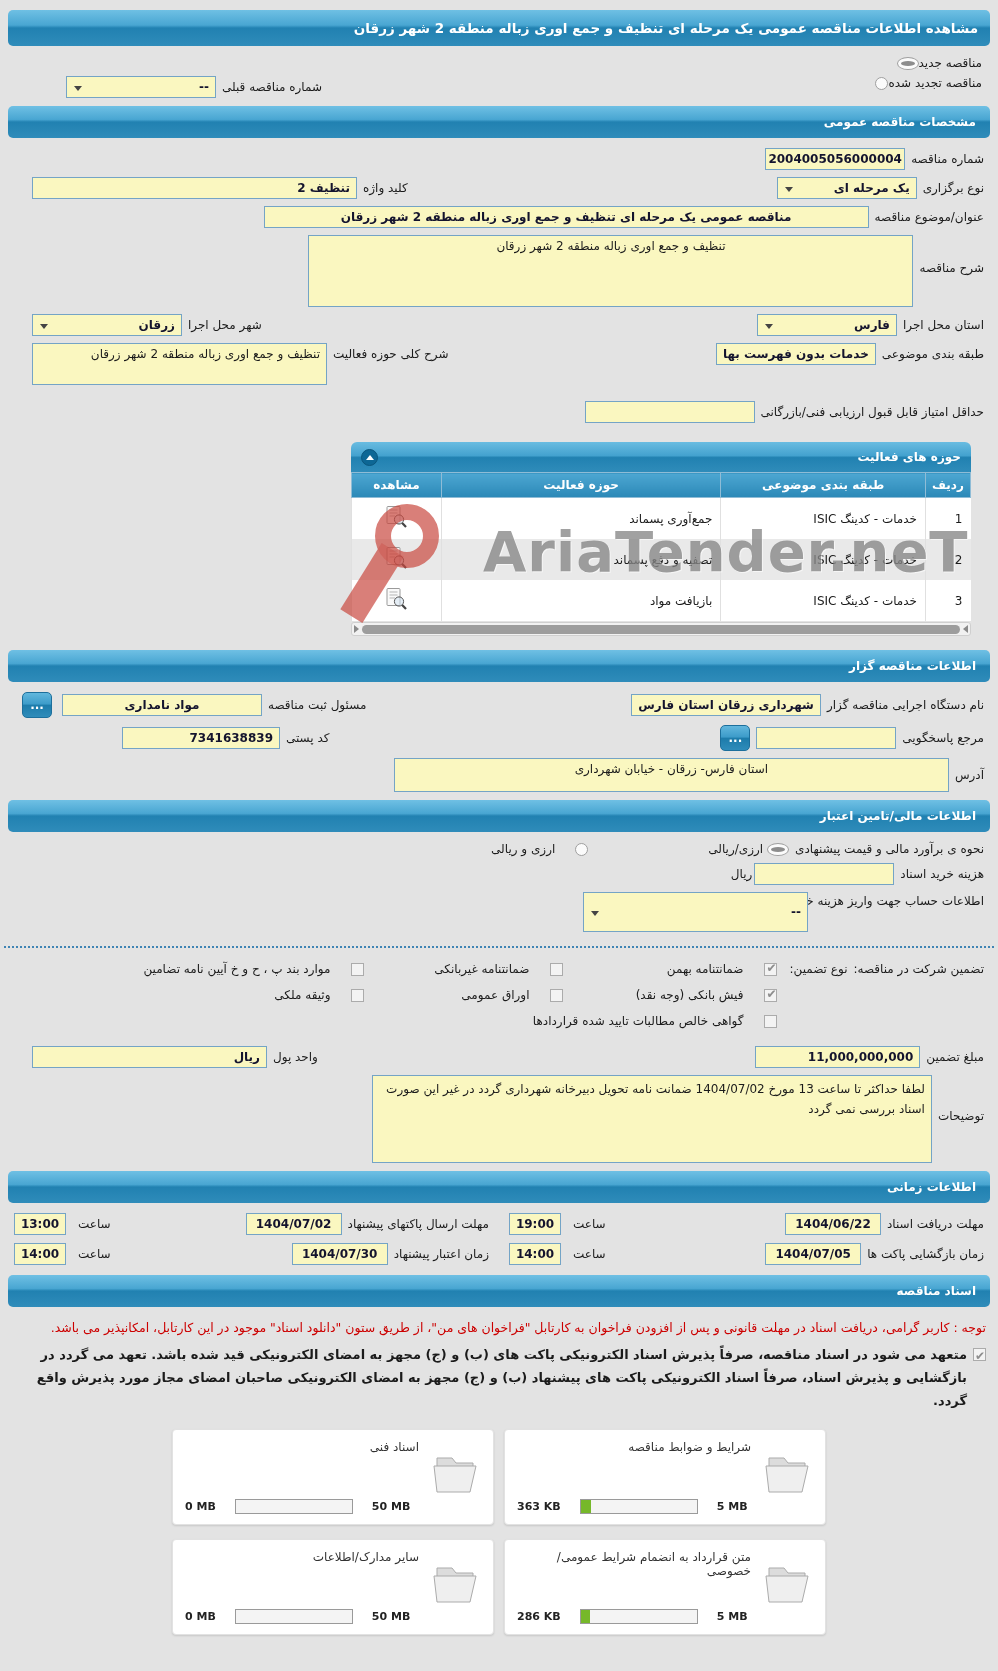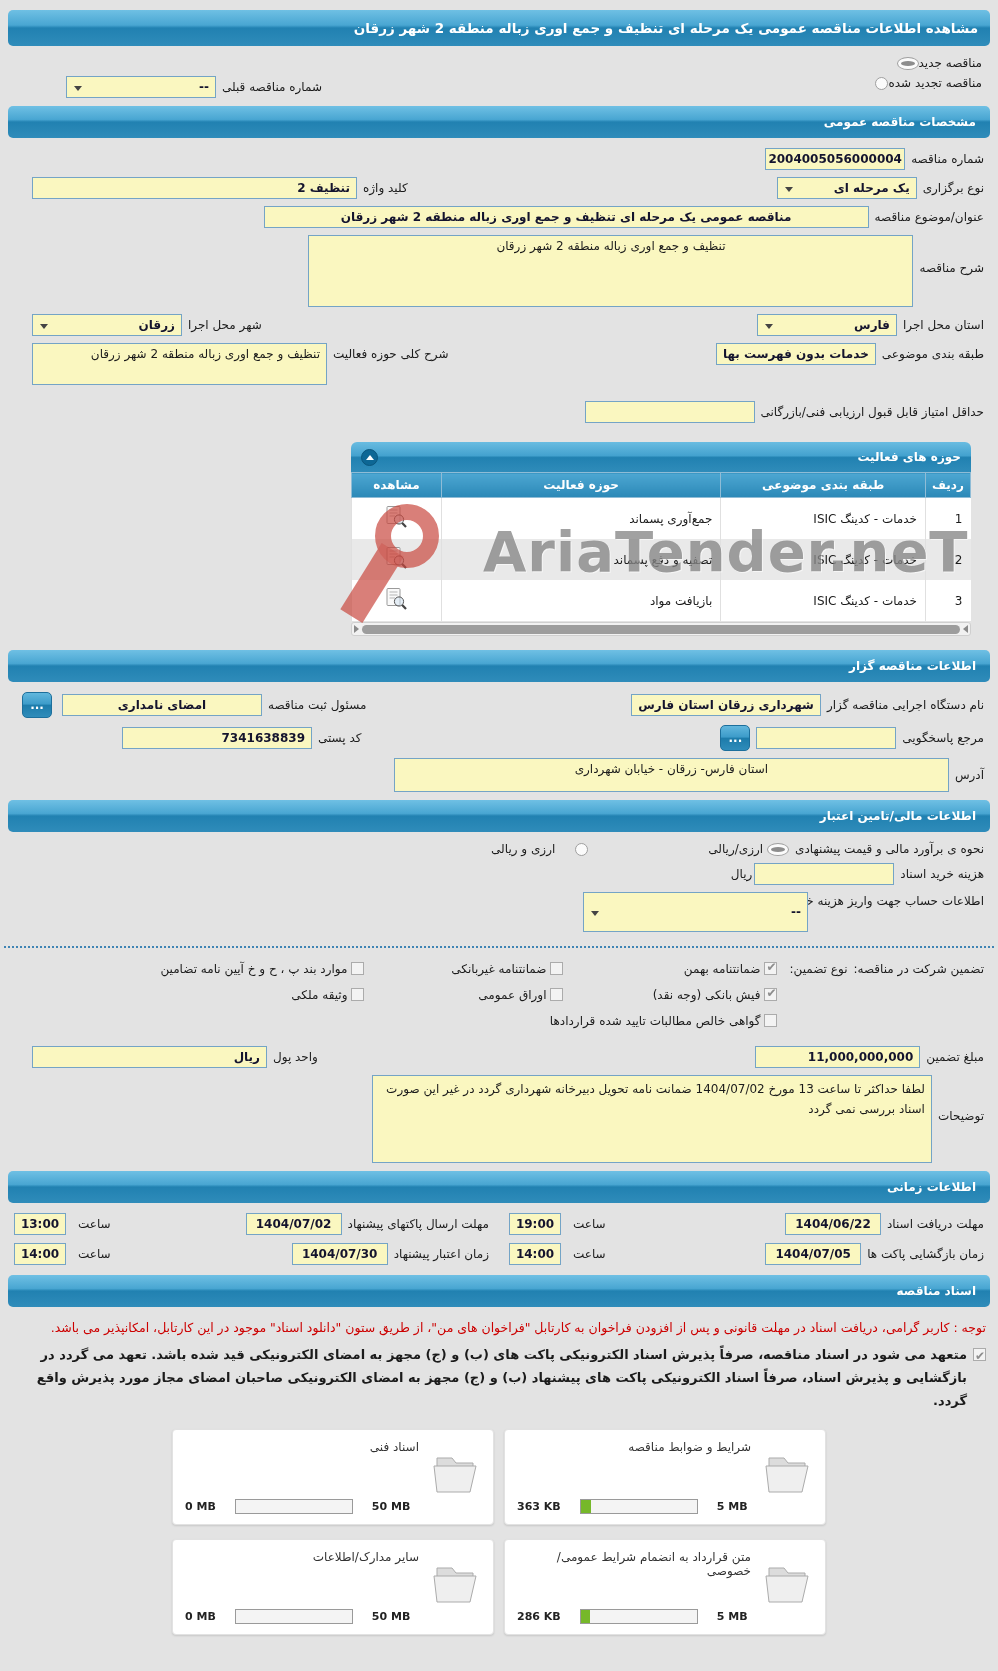--- a/index.html
+++ b/index.html
@@ -53,21 +53,21 @@
   .row2 { display:flex; align-items:flex-start; justify-content:space-between; margin:7px 14px; }
   .pair { display:flex; align-items:center; }
   textarea.fld, .txtarea { resize:none; font-family:inherit; }
   .txtarea { display:block; background:#faf7c0; border:1px solid #74a4c6; padding:3px 6px; }
 
   
   .rb { width:13px; height:13px; border:1px solid #9f9f9f; border-radius:50%; background:#fbfbfb; display:inline-block; position:relative; flex:0 0 auto; }
   .rb.sel::after { content:""; position:absolute; inset:3px; border-radius:50%; background:#8d8d8d; }
   .cb { width:13px; height:13px; border:1px solid #ababab; background:#f3f3f3; display:inline-block; position:relative; flex:0 0 auto; }
   .cb.checked::after { content:"\2714"; position:absolute; top:-3px; right:0; font-size:12px; color:#8d8d8d; }
-  .ck-item { display:flex; align-items:flex-start; gap:4px; }
+  .ck-item { display:flex; align-items:flex-end; gap:21px; }
 
   
   .btn-blue {
     background: linear-gradient(180deg,#62b7dd 0%,#3d9cca 45%,#1d7cab 52%,#2f8cba 100%);
     color:#fff; font-weight:bold; border:1px solid #1c6f9c; border-radius:6px;
     font-family:inherit; font-size:13px; cursor:pointer;
   }
   .dots-btn { width:30px; height:26px; border-radius:5px; font-size:12px; }
   
   .tbl-outer { display:flex; }
@@ -296,34 +296,34 @@
 
   <div class="bar">اطلاعات مناقصه گزار</div>
 
   <div class="row2" style="align-items:center;">
     <div class="pair">
       <span class="lbl">نام دستگاه اجرایی مناقصه گزار</span>
       <span class="fld" style="min-width:160px;">شهرداری زرقان استان فارس</span>
     </div>
     <div class="pair" style="margin-left:8px;">
       <span class="lbl">مسئول ثبت مناقصه</span>
-      <span class="fld" style="width:200px; justify-content:center;">امضای نامداری</span>
+      <span class="fld" style="width:200px; justify-content:center;">مواد نامداری</span>
       <button class="btn-blue dots-btn" style="margin-right:10px;">...</button>
     </div>
   </div>
 
   <div class="row2" style="align-items:center;">
     <div class="pair">
       <span class="lbl">مرجع پاسخگویی</span>
       <span class="fld empty w140"></span>
       <button class="btn-blue dots-btn" style="margin-right:6px;">...</button>
     </div>
     <div class="pair" style="margin-left:108px;">
       <span class="lbl">کد پستی</span>
-      <span class="fld" style="width:190px;">7341638839</span>
+      <span class="fld" style="width:158px;">7341638839</span>
     </div>
   </div>
 
   <div class="row">
     <span class="lbl">آدرس</span>
     <span class="txtarea" style="width:555px; min-height:34px; text-align:center;">استان فارس- زرقان - خیابان شهرداری</span>
   </div>
 
   <div class="bar">اطلاعات مالی/تامین اعتبار</div>
 

